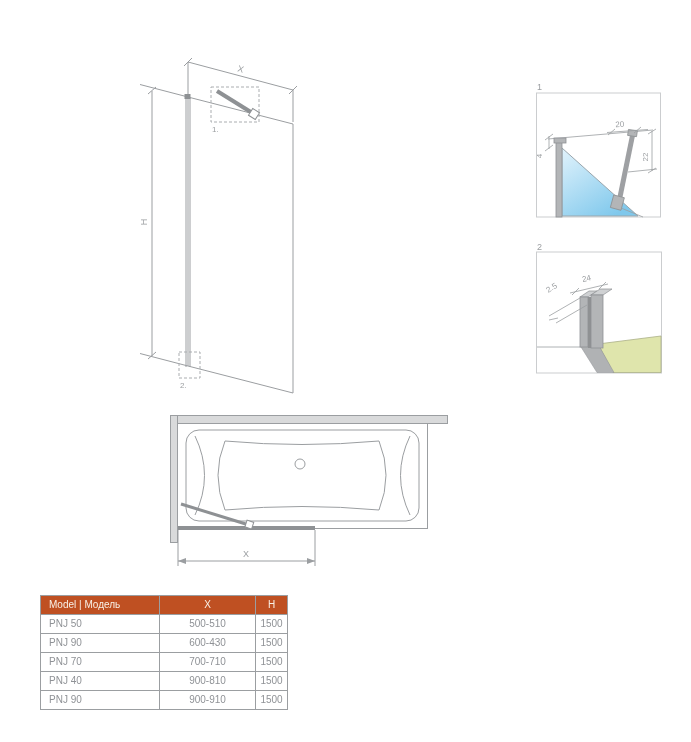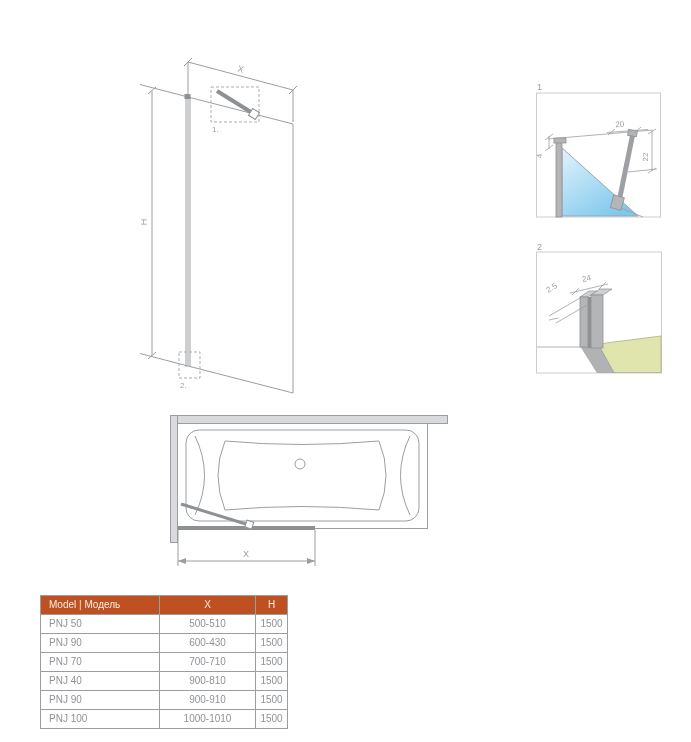--- a/index.html
+++ b/index.html
@@ -235,21 +235,16 @@
       <tr>
         <td class="col-model">PNJ 40</td>
         <td class="col-x">900-810</td>
         <td class="col-h">1500</td>
       </tr>
       <tr>
         <td class="col-model">PNJ 90</td>
         <td class="col-x">900-910</td>
         <td class="col-h">1500</td>
       </tr>
-      <tr>
-        <td class="col-model">PNJ 100</td>
-        <td class="col-x">1000-1010</td>
-        <td class="col-h">1500</td>
-      </tr>
     </tbody>
   </table>
 
 </div>
 
 </body></html>

